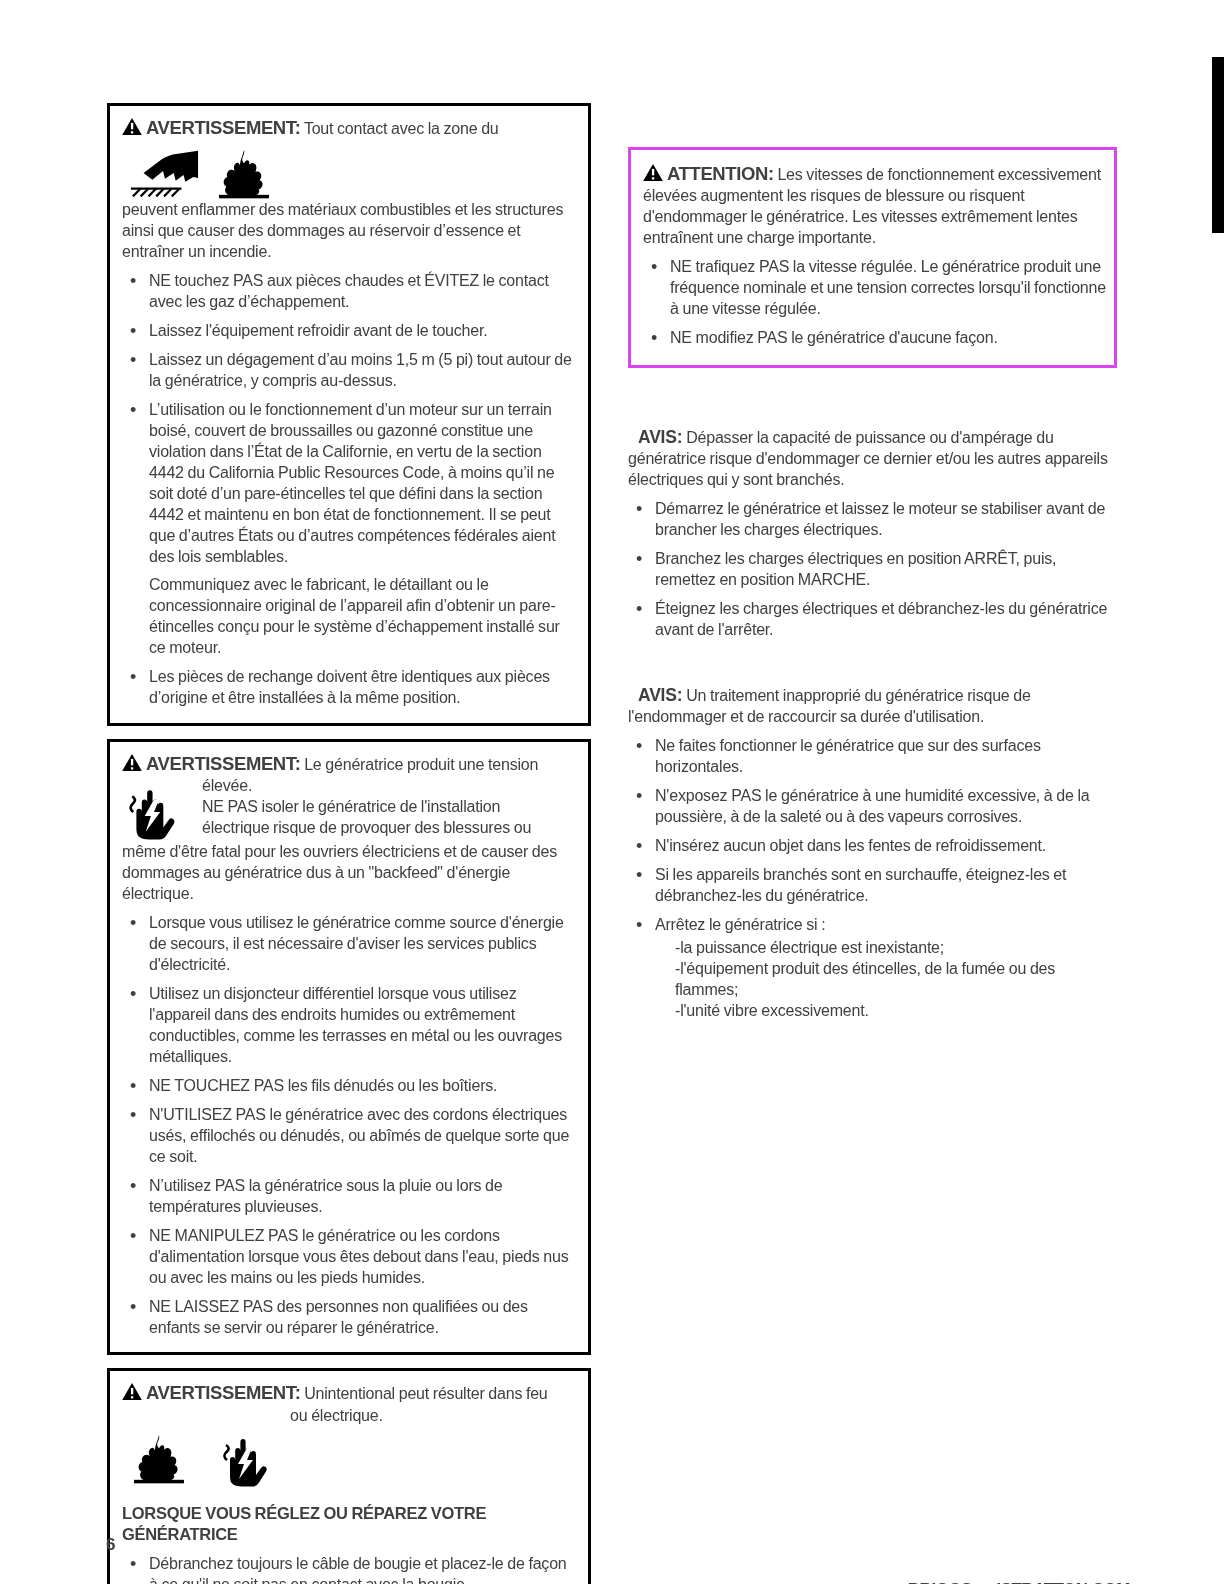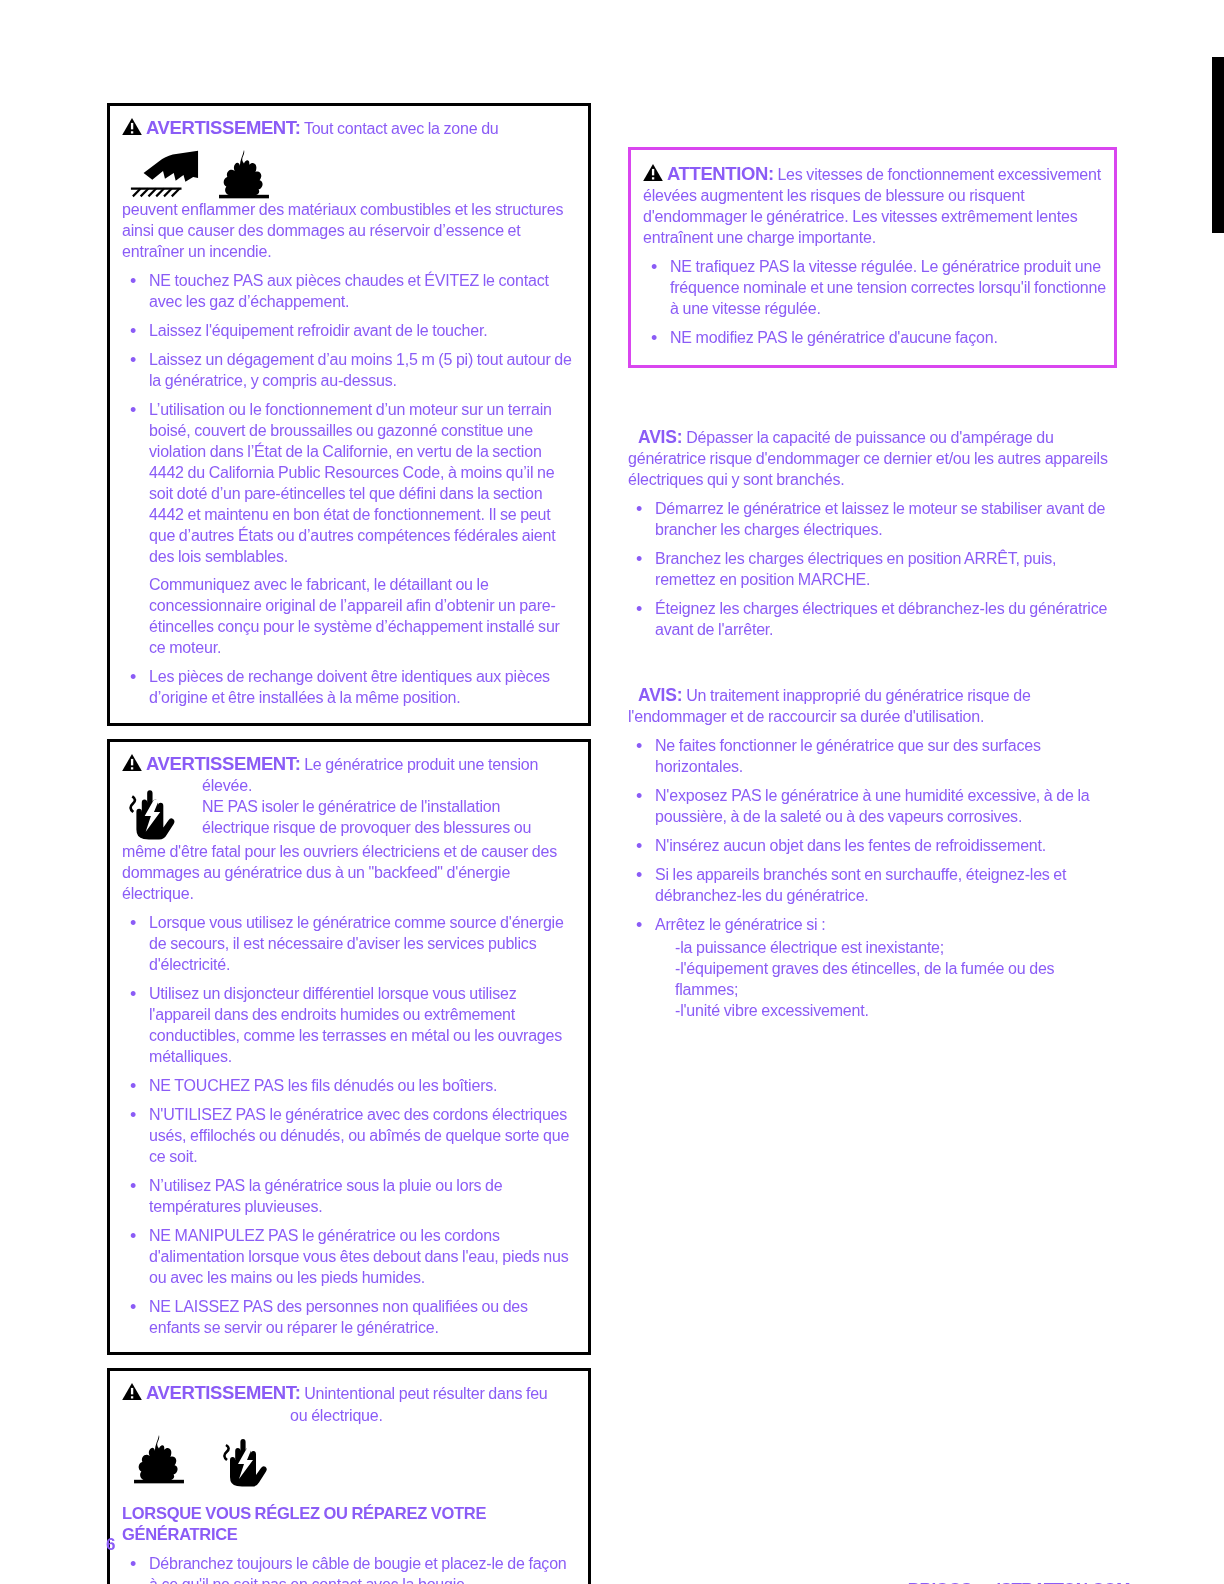--- a/index.html
+++ b/index.html
@@ -1,17 +1,17 @@
 <!DOCTYPE html>
 <html><head>
 <meta charset="utf-8">
 <style>
   html,body{margin:0;padding:0;background:#fff;}
   .page{position:relative;width:1224px;height:1584px;background:#fff;overflow:hidden;
-        font-family:"Liberation Sans",sans-serif;color:#8b5cf6;
+        font-family:"Liberation Sans",sans-serif;color:#404040;
         font-size:16px;line-height:1.31;letter-spacing:-0.2px;word-spacing:-0.5px;}
   .col-left{position:absolute;left:107px;top:103px;width:484px;}
   .col-right{position:absolute;left:628px;top:103px;width:489px;}
   .wbox{border:3px solid #000;padding:10px 13px 14px 12px;margin-bottom:13px;background:#fff;}
   .line1{white-space:nowrap;}
   .b-title{font-weight:bold;font-size:18.5px;letter-spacing:-0.4px;}
   .tri{display:inline-block;width:20px;height:17px;vertical-align:-1px;margin-right:4px;}
   .head-flow{display:flex;align-items:flex-start;}
   .icons-col{display:flex;gap:16px;padding:8px 0 0 6px;flex:0 0 auto;}
   .side-lines{flex:1 1 auto;min-width:0;}
@@ -197,21 +197,21 @@
       </p>
       <ul class="bullets">
         <li>Ne faites fonctionner le génératrice que sur des surfaces horizontales.</li>
         <li>N'exposez PAS le génératrice à une humidité excessive, à de la poussière, à de la saleté ou à des vapeurs corrosives.</li>
         <li>N'insérez aucun objet dans les fentes de refroidissement.</li>
         <li>Si les appareils branchés sont en surchauffe, éteignez-les et débranchez-les du génératrice.</li>
         <li>Arrêtez le génératrice si :</li>
       </ul>
       <div class="sub-bullets">
         <div>-la puissance électrique est inexistante;</div>
-        <div>-l'équipement graves des étincelles, de la fumée ou des flammes;</div>
+        <div>-l'équipement produit des étincelles, de la fumée ou des flammes;</div>
         <div>-l'unité vibre excessivement.</div>
       </div>
     </div>
   </div>
 
   <div class="footer-num">6</div>
   <div class="footer-site">BRIGGSandSTRATTON.COM</div>
 
   <div class="edge-tab"></div>
 </div>

